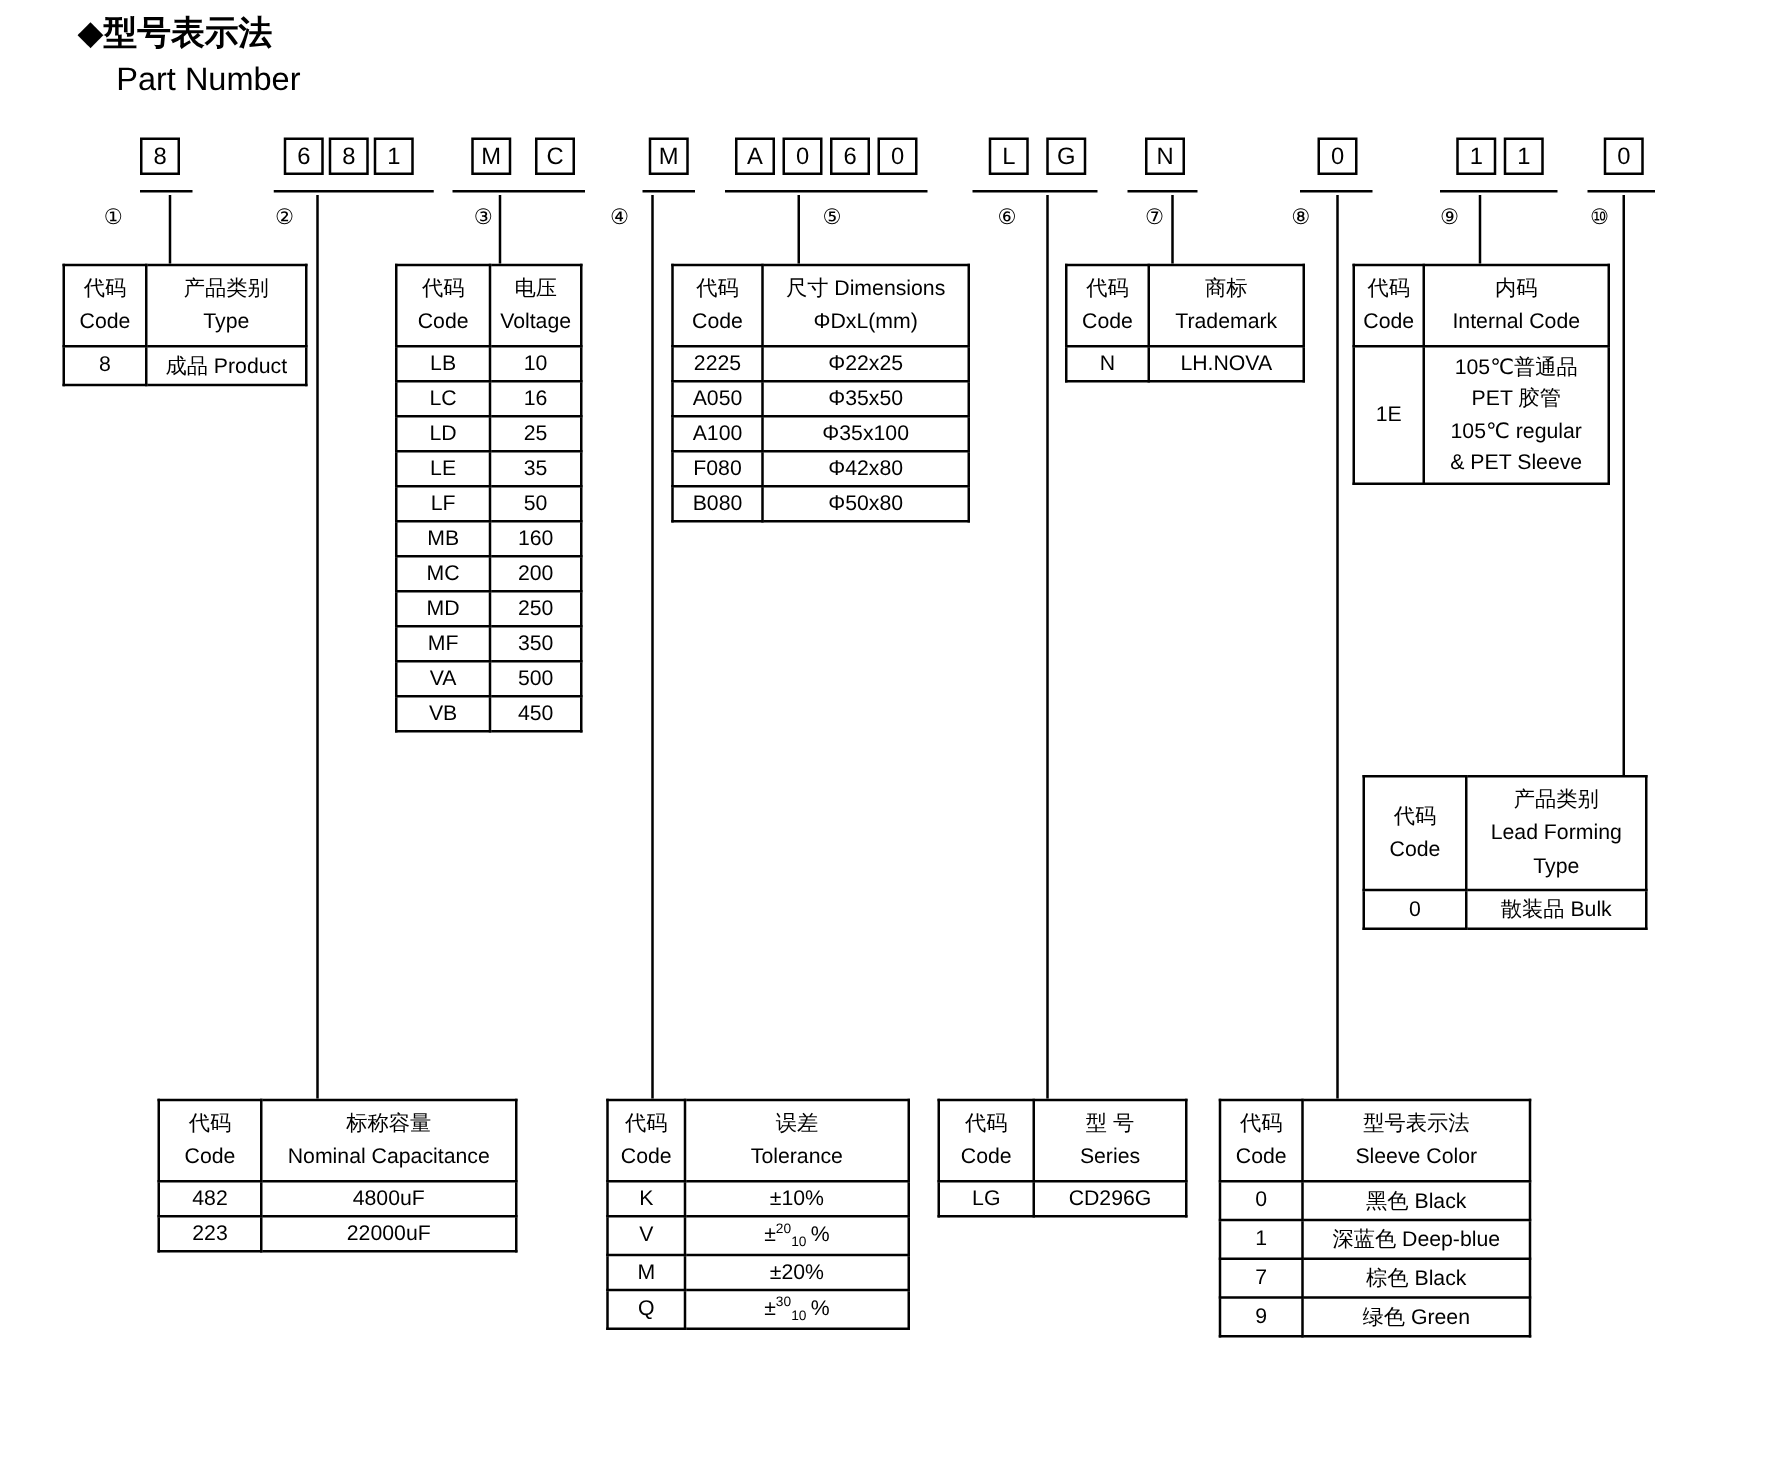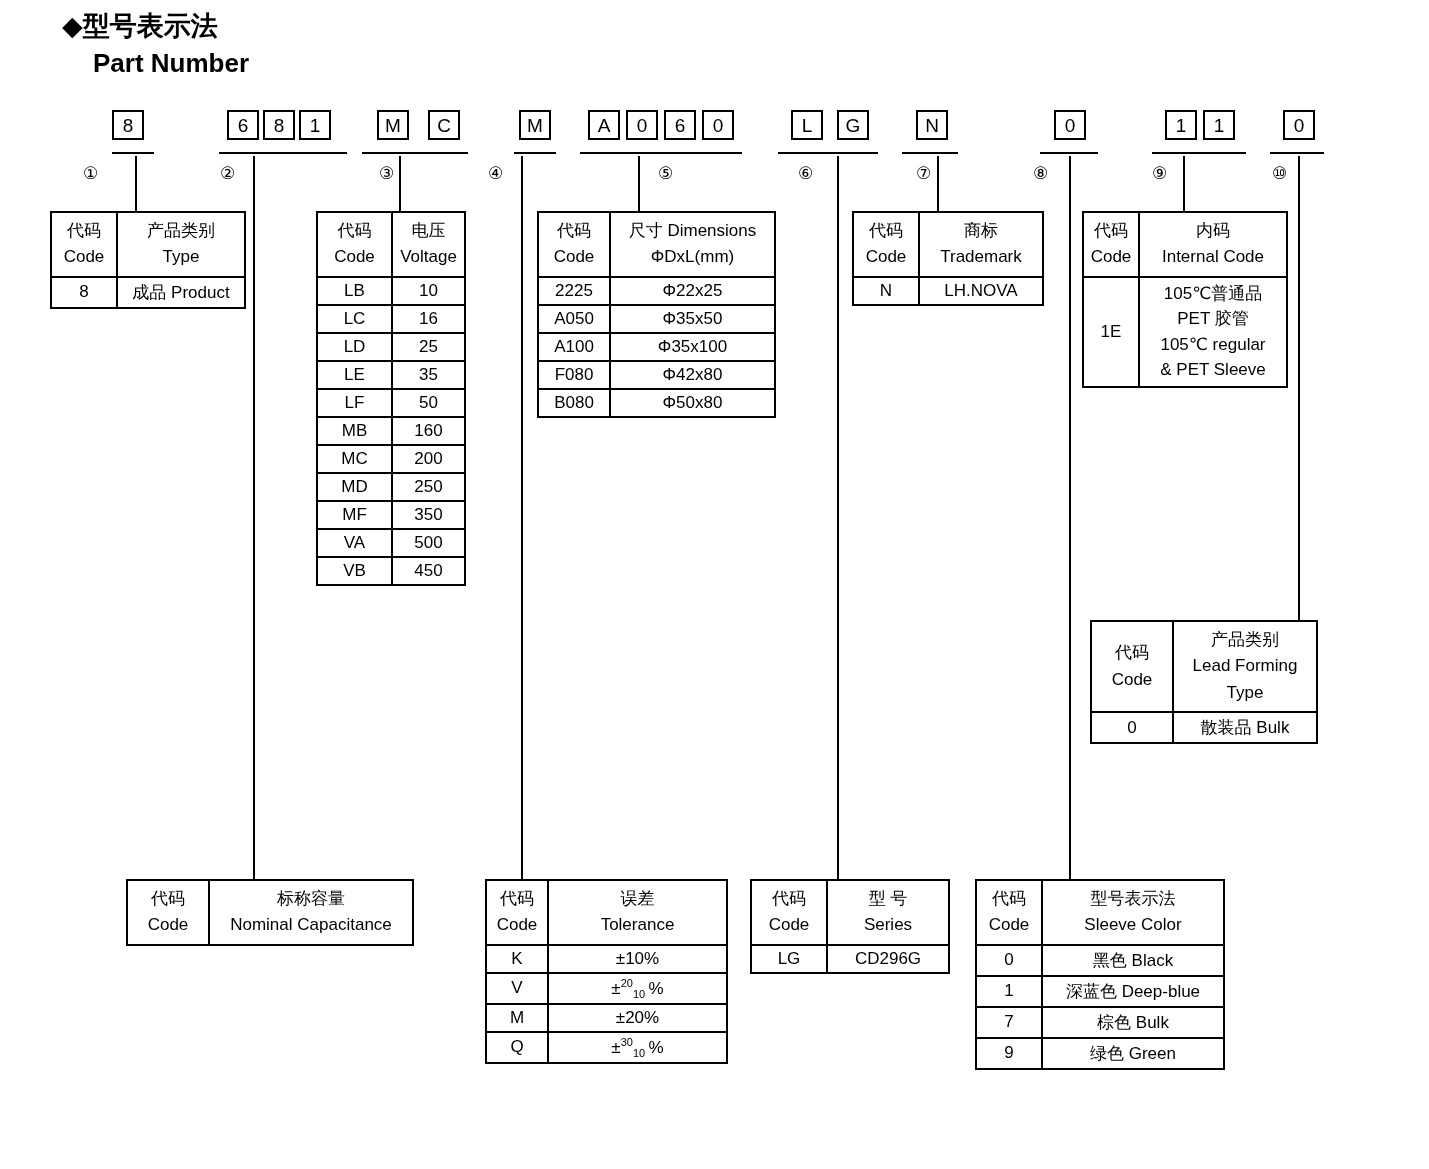--- a/index.html
+++ b/index.html
@@ -17,21 +17,21 @@
   #root { position: relative; width: 1429px; height: 1169px; }
 
   
   .heading-cn {
     position: absolute; left: 62px; top: 8px;
     font-size: 27px; font-weight: bold; letter-spacing: 0px;
     white-space: nowrap;
   }
   .heading-en {
     position: absolute; left: 93px; top: 48px;
-    font-size: 26px; font-weight: bold;
+    font-size: 26px; font-weight: normal;
     white-space: nowrap;
   }
 
   
   .code-box {
     position: absolute;
     border: 2px solid #000;
     height: 30px;
     display: flex; align-items: center; justify-content: center;
     font-size: 19px;
@@ -335,20 +335,28 @@
         <tr>
       <td class="hd" style="width:82px;">
         <span class="l1">代码</span>
         <span class="l2">Code</span>
       </td>
       <td class="hd">
         <span class="l1">标称容量</span>
         <span class="l2">Nominal Capacitance</span>
       </td>
     </tr>
+    <tr>
+          <td>482</td>
+          <td>4800uF</td>
+        </tr>
+    <tr>
+          <td>223</td>
+          <td>22000uF</td>
+        </tr>
   </tbody>
     </table>
 
   <table class="spec" style="left:485px; top:879px; width:243px;">
     <tbody>
         <tr>
       <td class="hd" style="width:62px;">
         <span class="l1">代码</span>
         <span class="l2">Code</span>
       </td>
@@ -410,21 +418,21 @@
     <tr>
           <td>0</td>
           <td>黑色 Black</td>
         </tr>
     <tr>
           <td>1</td>
           <td>深蓝色 Deep-blue</td>
         </tr>
     <tr>
           <td>7</td>
-          <td>棕色 Bulk</td>
+          <td>棕色 Black</td>
         </tr>
     <tr>
           <td>9</td>
           <td>绿色 Green</td>
         </tr>
   </tbody>
     </table>
 
 </div>
 

